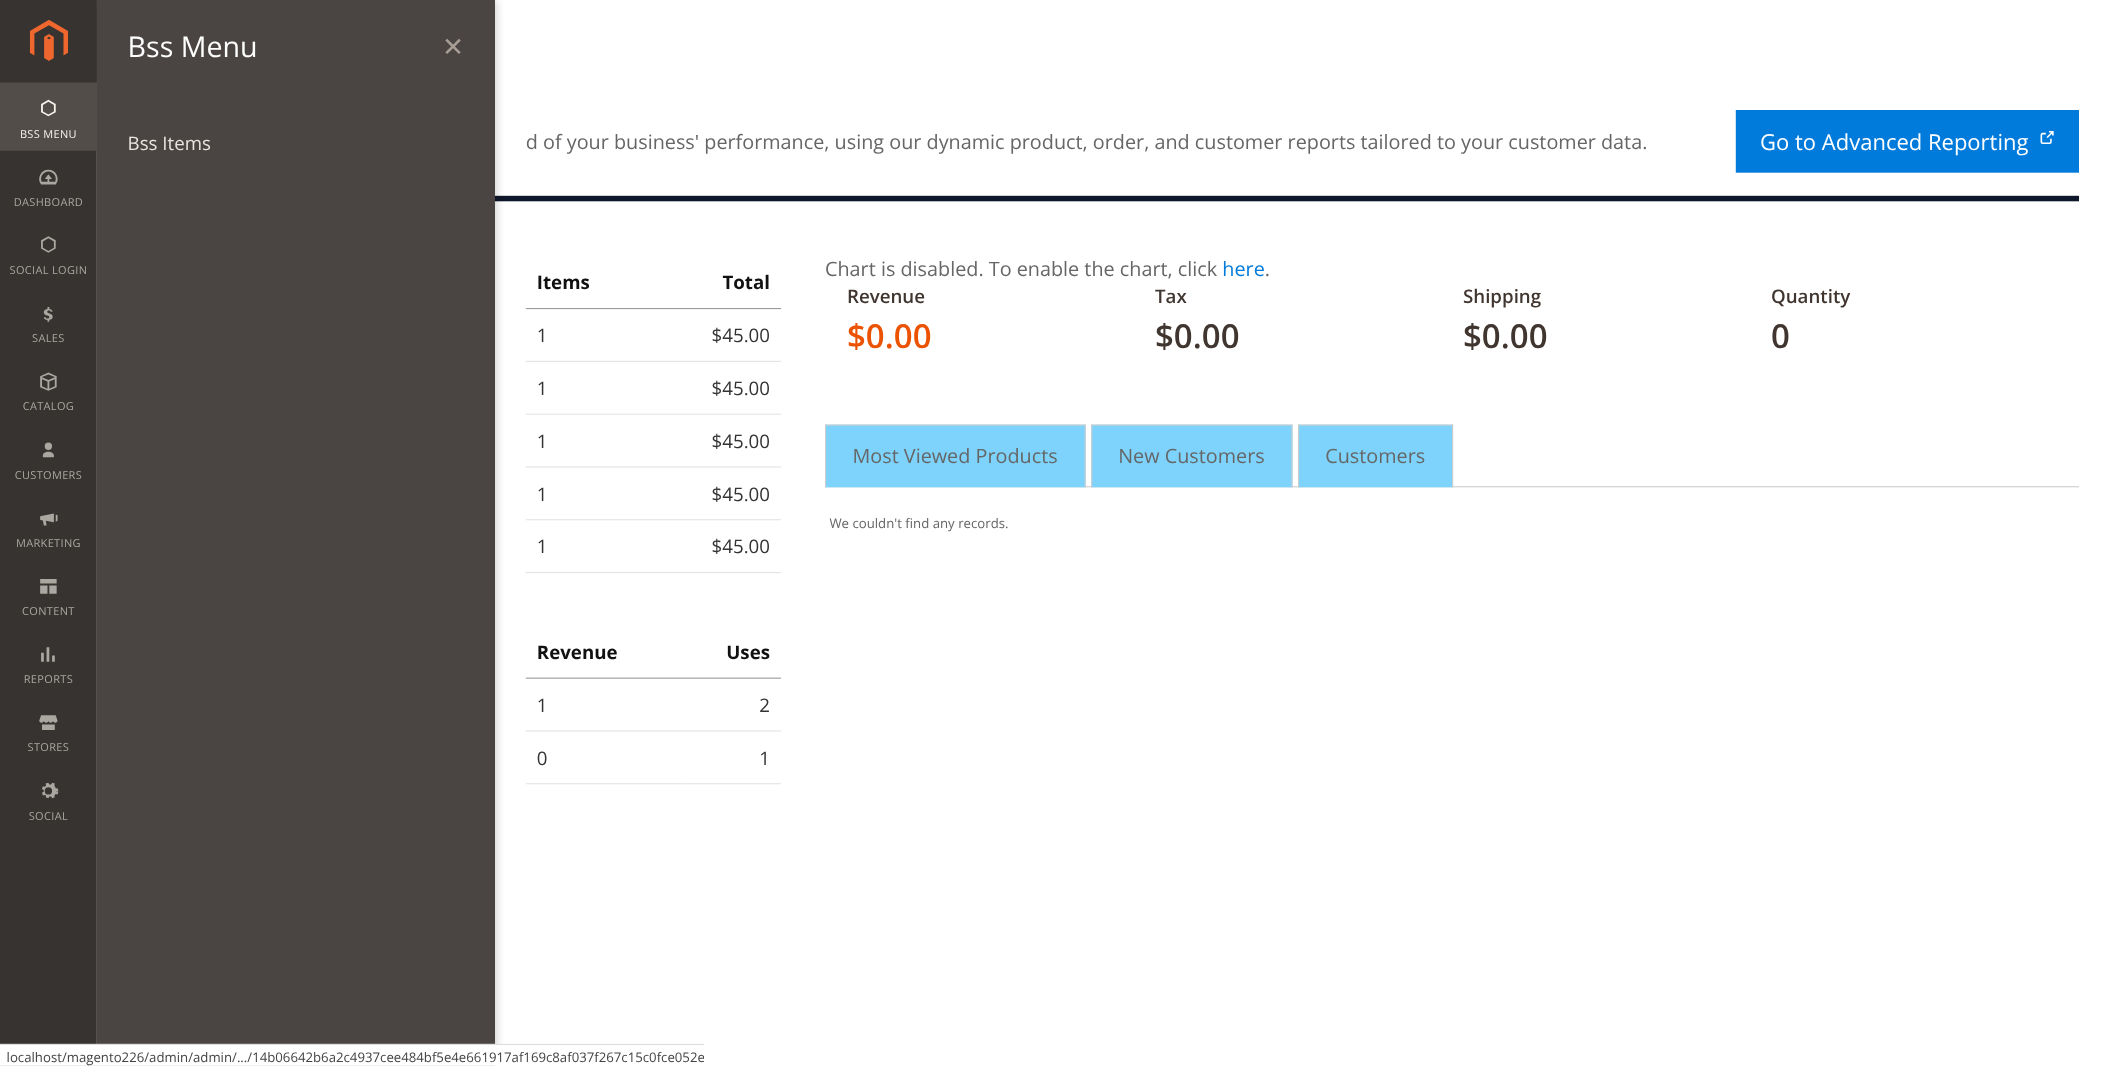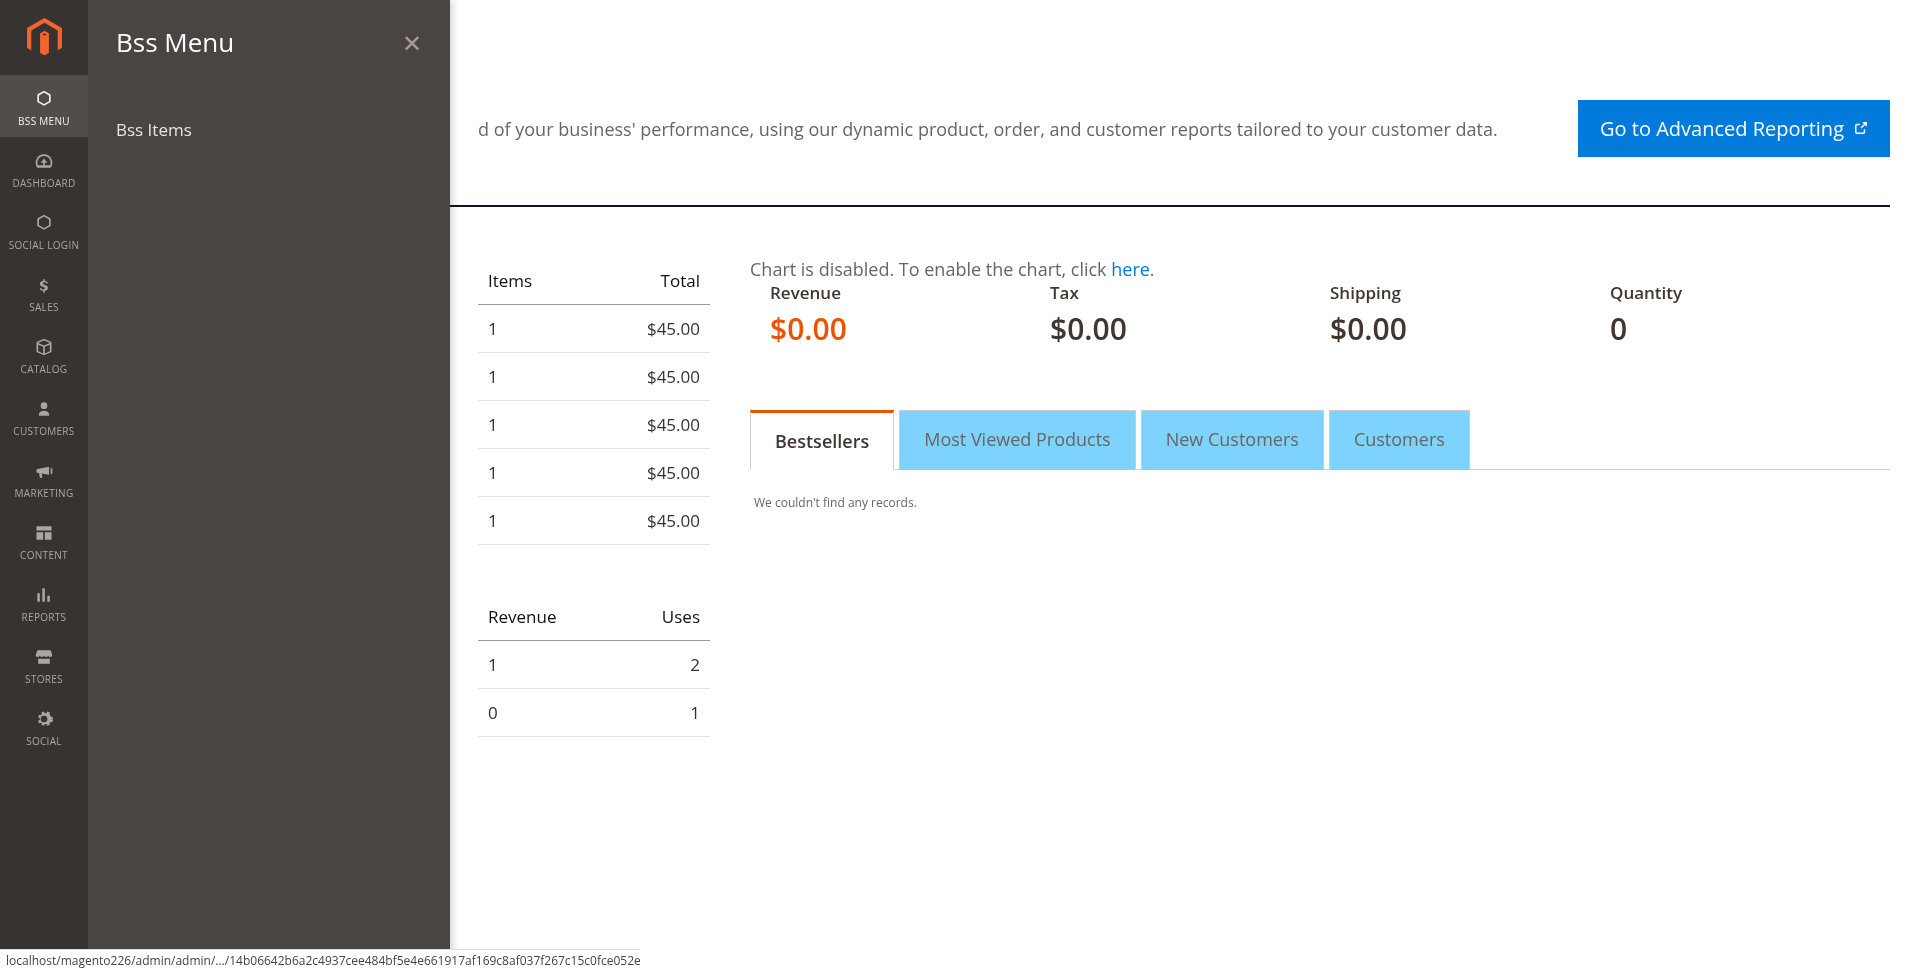--- a/index.html
+++ b/index.html
@@ -90,37 +90,37 @@
   .main {
     position: absolute;
     left: 88px; top: 0; right: 0;
     padding: 0 30px;
   }
 
   .advanced-row {
     display: flex;
     align-items: center;
     justify-content: space-between;
-    padding: 100px 0 48px 0;
-    border-bottom: 2px solid #0f172a;
+    padding: 100px 0 21px 0;
+    border-bottom: 5px solid #0f172a;
   }
   .advanced-desc {
     font-size: 18px;
     color: #666;
     padding-left: 360px;
     flex: 1;
   }
   .btn-reporting {
     background: #007bdb;
     color: #fff;
     font-size: 20px;
     padding: 15px 22px;
     border: none;
     display: inline-flex;
-    align-items: center;
+    align-items: flex-start;
     gap: 6px;
     cursor: pointer;
     font-family: inherit;
   }
   .btn-reporting .ext-icon { font-size: 16px; margin-left: 4px; }
 
   .main-lower {
     display: flex;
     padding-top: 50px;
     gap: 40px;
@@ -197,21 +197,21 @@
     width: 100%;
     border-collapse: collapse;
   }
   .orders-table th, .orders-table td,
   .search-table th, .search-table td {
     padding: 12px 10px;
     text-align: left;
     border-bottom: 1px solid #e3e3e3;
     font-size: 17px;
   }
-  .orders-table th, .search-table th { font-weight: 400; color: #111; border-bottom: 1px solid #999;}
+  .orders-table th, .search-table th { font-weight: 700; color: #111; border-bottom: 1px solid #999;}
   .orders-table td.right, .orders-table th.right,
   .search-table td.right, .search-table th.right { text-align: right; }
 
   .section-gap { height: 48px; }
 
   
   .statusbar {
     position: absolute;
     left: 0; bottom: 0;
     height: 20px;
@@ -423,21 +423,20 @@
           <div class="stat-label">Shipping</div>
           <div class="stat-value">$0.00</div>
         </div>
         <div class="stat">
           <div class="stat-label">Quantity</div>
           <div class="stat-value">0</div>
         </div>
       </div>
 
       <div class="tabs-row">
-        <div class="tab active">Bestsellers</div>
         <div class="tab">Most Viewed Products</div>
         <div class="tab">New Customers</div>
         <div class="tab">Customers</div>
       </div>
       <div class="tab-content">
         <span>We couldn't find any records.</span>
       </div>
     </div>
   </div>
 </div>

